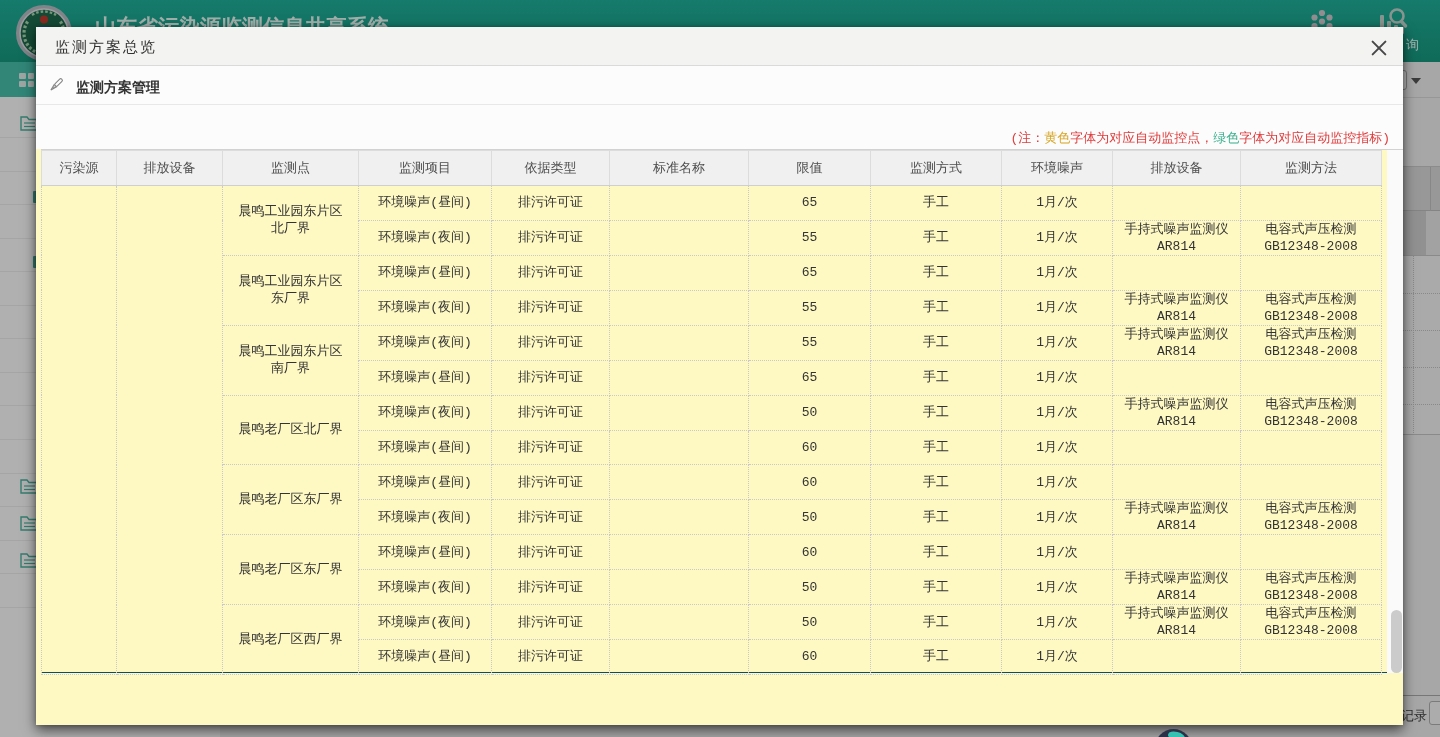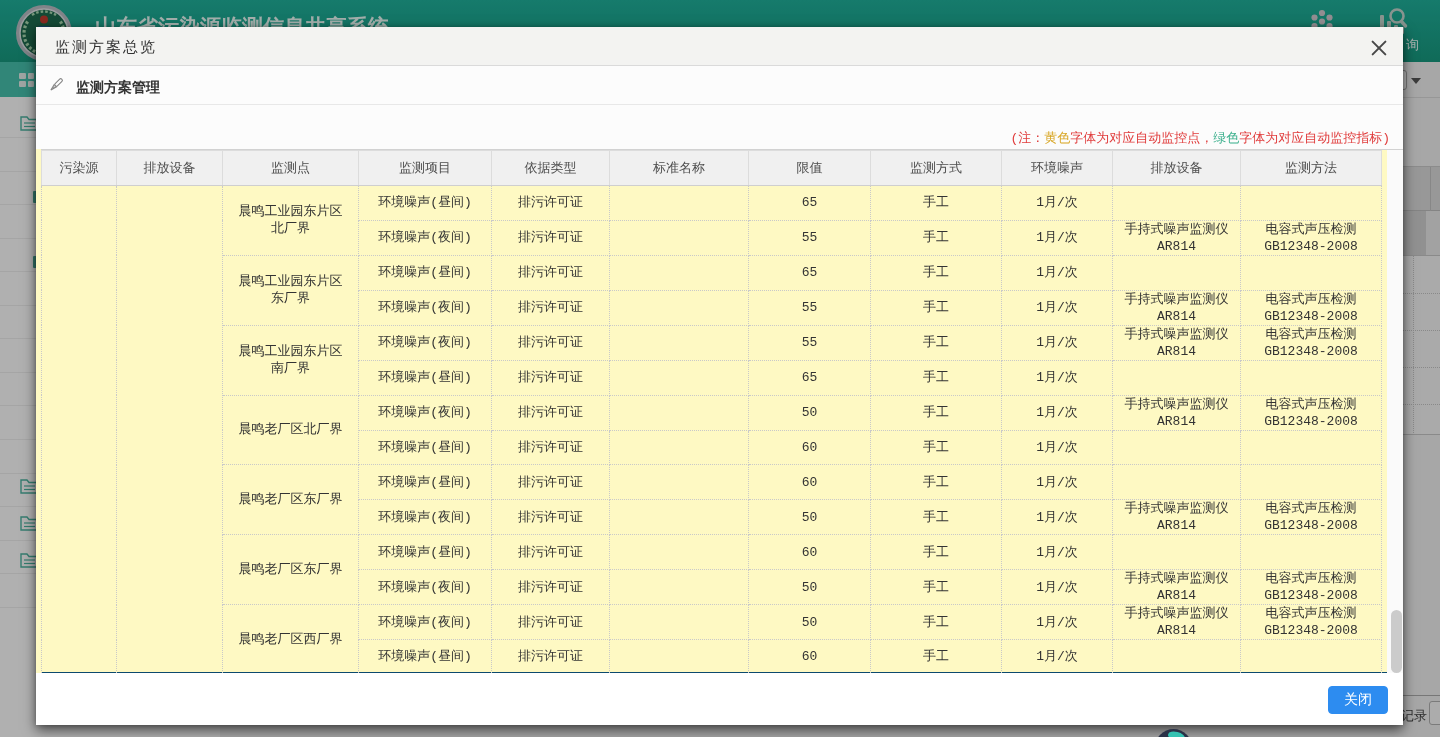--- a/index.html
+++ b/index.html
@@ -430,22 +430,19 @@
               <td></td>
               <td></td>
             </tr>
           </tbody>
         </table>
       <div class="scroll-track">
         <div class="scroll-thumb"></div>
       </div>
     </div>
 
-    <div class="modal-footer">
-      <div class="close-btn">关闭</div>
-    </div>
   </div>
 
   <div class="float-widget">
       <i></i>
     </div>
 
 </div>
 
 </body></html>

